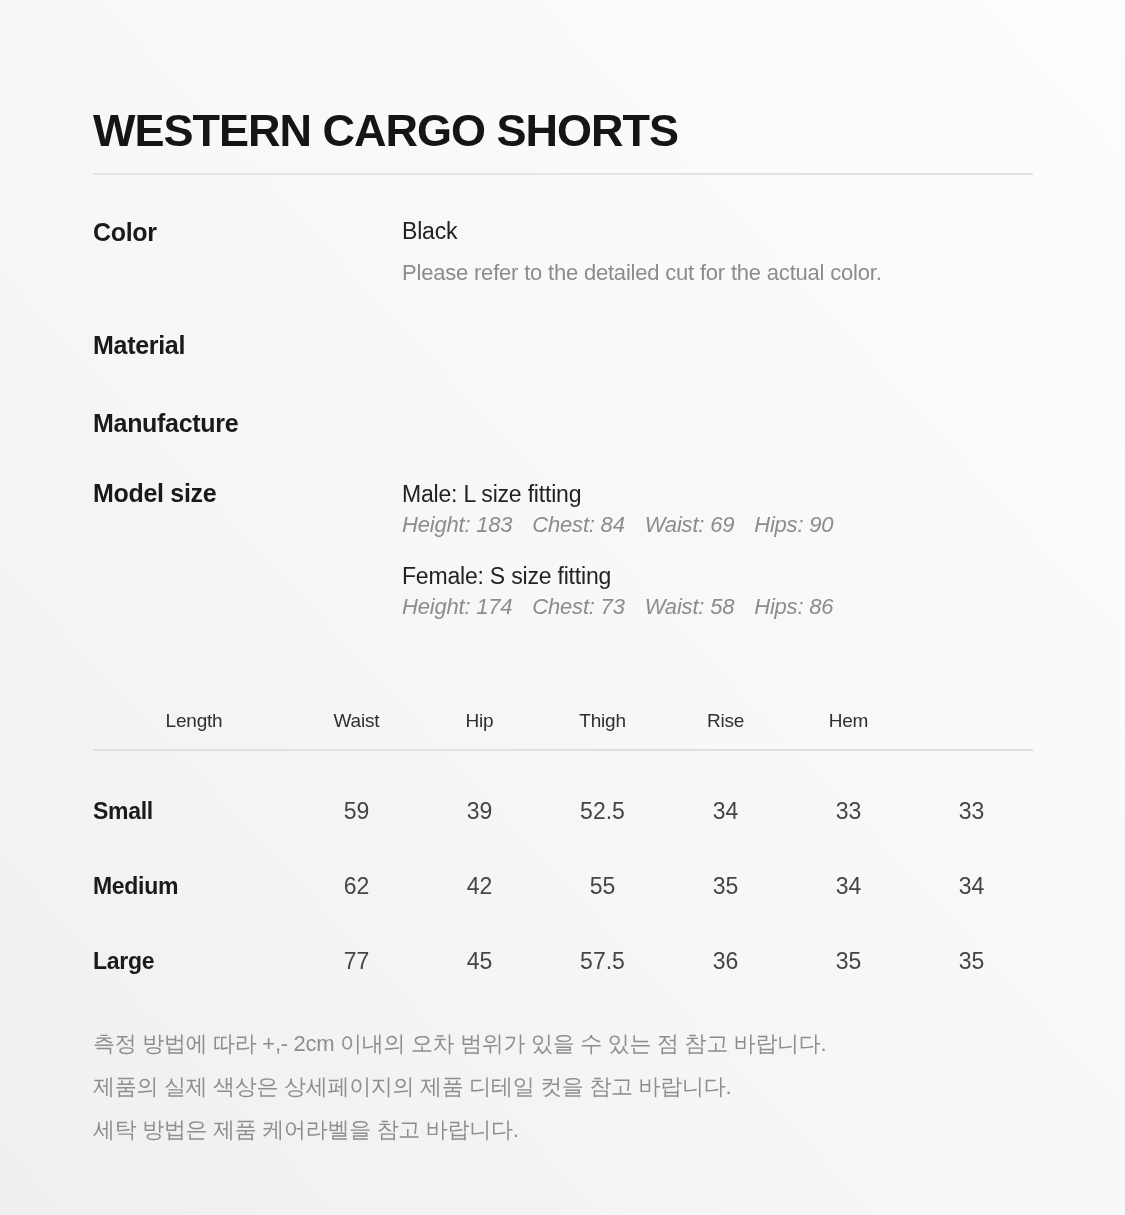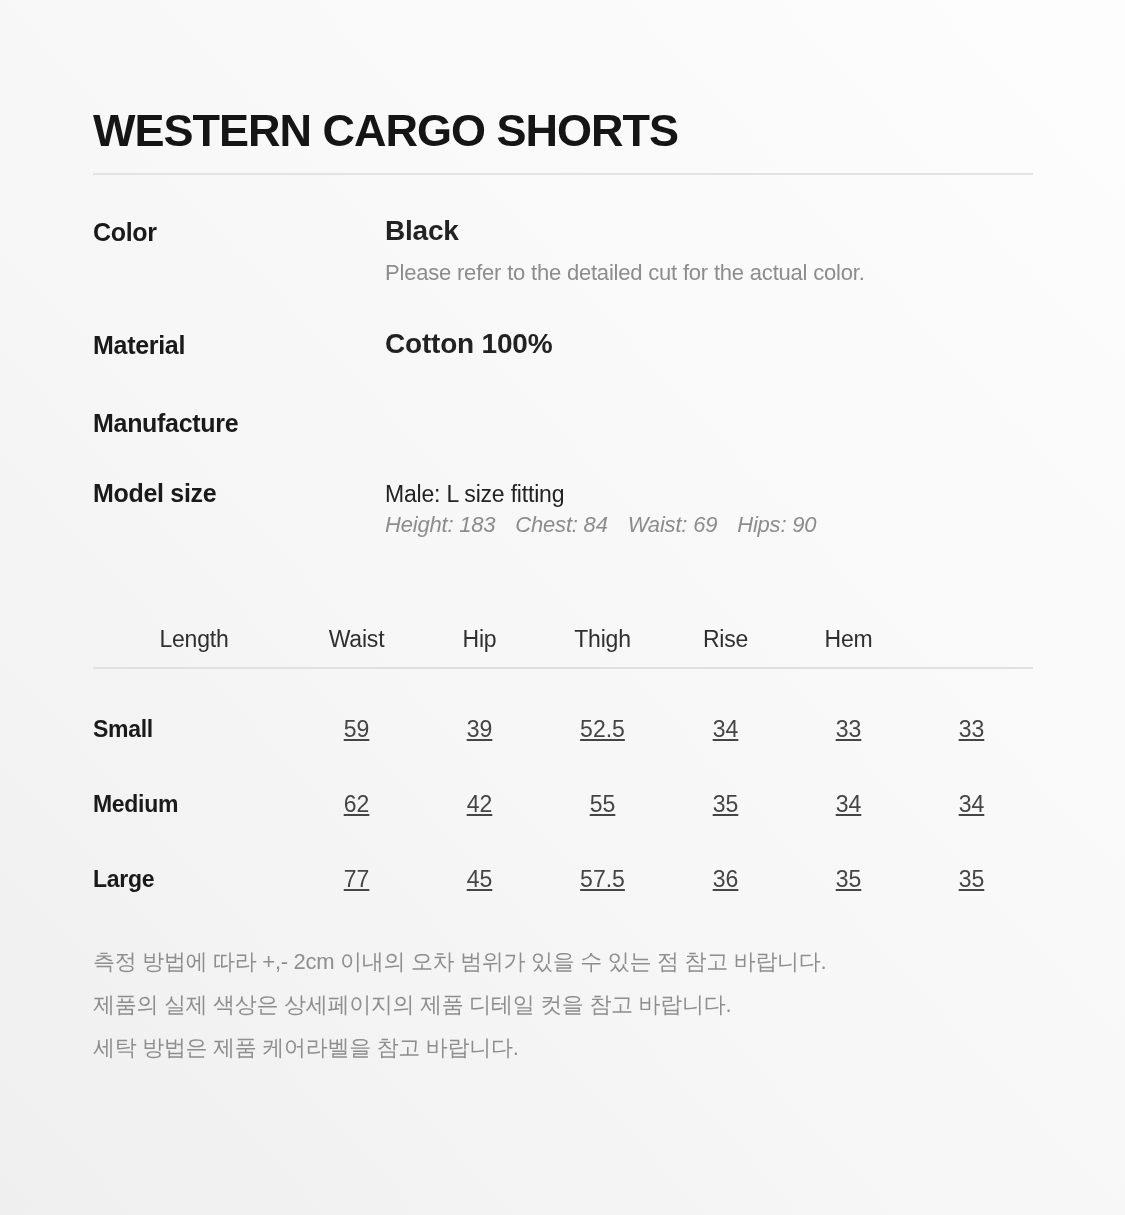--- a/index.html
+++ b/index.html
@@ -26,38 +26,38 @@
   .title-divider {
     border: none;
     border-top: 2px solid #e3e3e3;
     margin-top: 20px;
   }
   
   .detail-row {
     display: grid;
     grid-template-columns: 292px 1fr;
     align-items: start;
+    gap: 17px;
   }
   .detail-row.color-row { margin-top: 42px; }
   .detail-row.material-row { margin-top: 44px; }
   .detail-row.manufacture-row { margin-top: 48px; }
   .detail-row.modelsize-row { margin-top: 40px; }
   .detail-label {
     font-size: 25px;
     font-weight: 700;
     line-height: 30px;
     color: #1a1a1a;
     letter-spacing: -0.3px;
   }
   .detail-value {
-    font-size: 28px;
+    font-size: 23px;
     line-height: 28px;
     color: #222;
     letter-spacing: -0.2px;
-    font-weight: bold;
   }
   .detail-note {
     font-size: 22px;
     line-height: 27px;
     color: #8c8c8c;
     letter-spacing: -0.2px;
     margin-top: 14px;
   }
   .model-block + .model-block { margin-top: 20px; }
   .model-fitting {
@@ -91,21 +91,21 @@
     white-space: nowrap;
   }
   .size-head-unit {
     font-size: 15px;
     font-weight: 400;
     color: #8c8c8c;
     letter-spacing: 0;
     margin-left: 6px;
   }
   .size-col-header {
-    font-size: 23px;
+    font-size: 19px;
     color: #2f2f2f;
     text-align: center;
     letter-spacing: -0.2px;
     line-height: 30px;
   }
   .header-divider {
     border: none;
     border-top: 2px solid #e0e0e0;
     margin-top: 13px;
   }
@@ -116,21 +116,20 @@
     font-weight: 700;
     color: #1a1a1a;
     letter-spacing: -0.3px;
     line-height: 28px;
   }
   .size-cell {
     font-size: 23px;
     color: #454545;
     text-align: center;
     line-height: 28px;
-    text-decoration: underline;
   }
   
   .footnotes { margin-top: 47px; }
   .footnote {
     font-size: 22px;
     line-height: 43px;
     color: #8e8e8e;
     letter-spacing: -0.3px;
   }
 </style>
@@ -145,36 +144,41 @@
   <div class="detail-row color-row">
     <div class="detail-label">Color</div>
     <div>
       <div class="detail-value">Black</div>
       <div class="detail-note">Please refer to the detailed cut for the actual color.</div>
     </div>
   </div>
 
   <div class="detail-row material-row">
     <div class="detail-label">Material</div>
-    <div class="detail-value">Cotton 100%</div>
   </div>
 
   <div class="detail-row manufacture-row">
     <div class="detail-label">Manufacture</div>
   </div>
 
   <div class="detail-row modelsize-row">
     <div class="detail-label">Model size</div>
     <div>
       <div class="model-block">
         <div class="model-fitting">Male: L size fitting</div>
         <div class="model-measurements">
           <span>Height: 183</span><span>Chest: 84</span><span>Waist: 69</span><span>Hips: 90</span>
         </div>
       </div>
+      <div class="model-block">
+        <div class="model-fitting">Female: S size fitting</div>
+        <div class="model-measurements">
+          <span>Height: 174</span><span>Chest: 73</span><span>Waist: 58</span><span>Hips: 86</span>
+        </div>
+      </div>
     </div>
   </div>
 
   <div class="size-table">
 
     <div class="size-grid">
       <div class="size-col-header">Length</div>
       <div class="size-col-header">Waist</div>
       <div class="size-col-header">Hip</div>
       <div class="size-col-header">Thigh</div>

